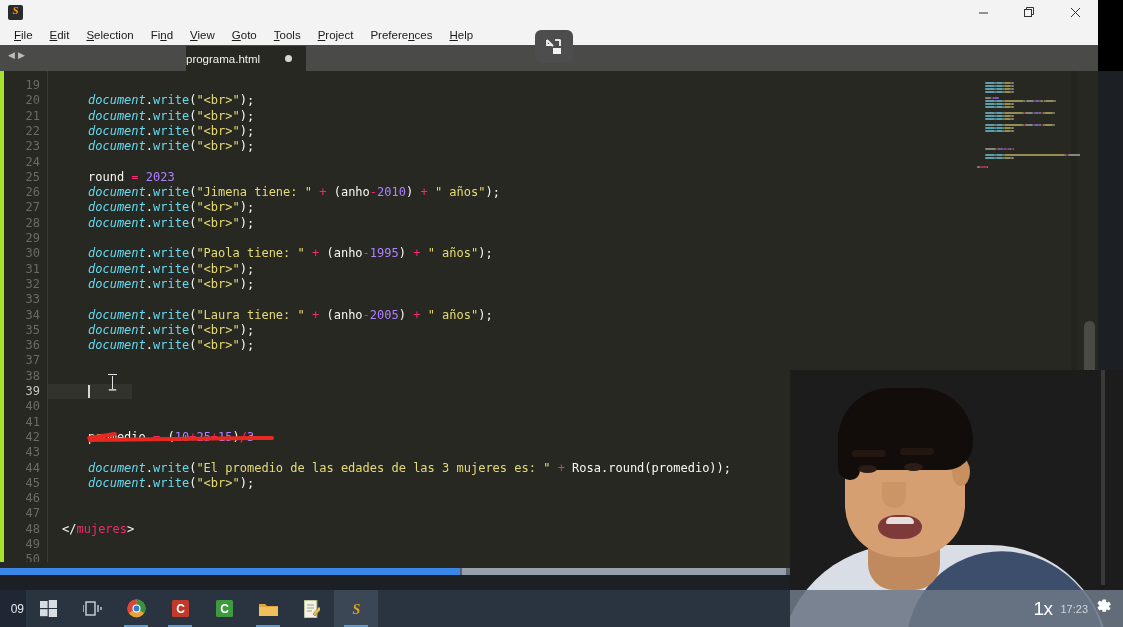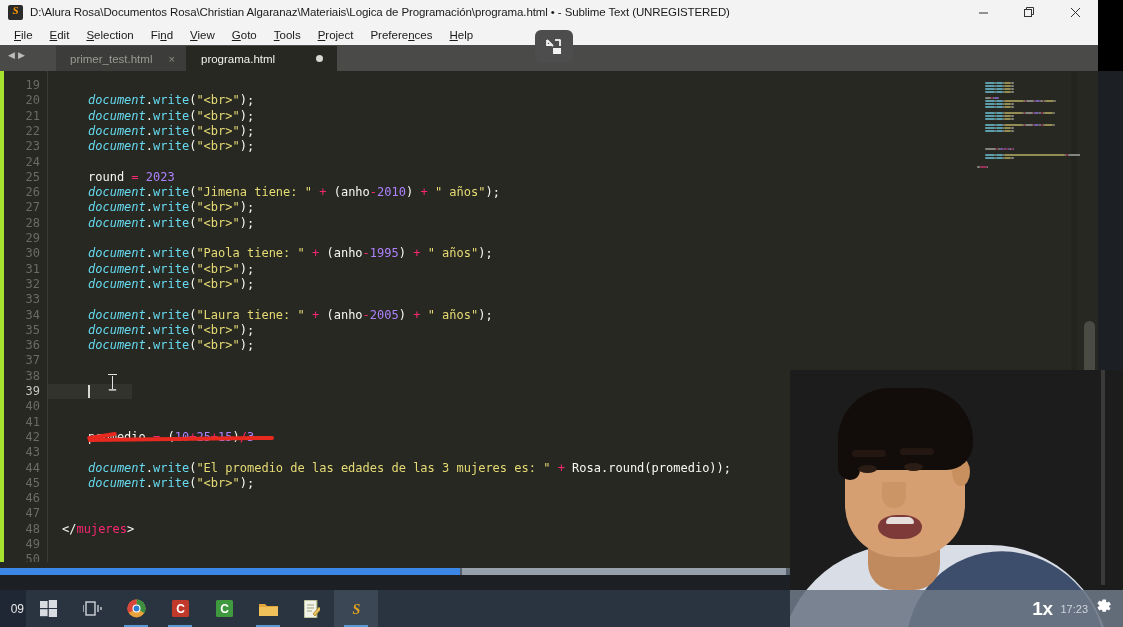--- a/index.html
+++ b/index.html
@@ -21,21 +21,21 @@
   .menuitem{font-size:11.5px;color:#1a1a1a;margin-right:17px;white-space:nowrap;}
   .menuitem .u{text-decoration:underline;}
   .menublack{position:absolute;right:0;top:24px;width:25px;height:21px;background:#000;}
 
   
   .tabbar{position:absolute;left:0;top:45px;width:1098px;height:26px;background:#4a4a48;}
   .tabnav{position:absolute;left:8px;top:6px;display:flex;gap:3px;color:#bdbdbd;font-size:9px;line-height:1;}
   .tabnav span{display:block;}
   .tab{position:absolute;top:1px;height:25px;display:flex;align-items:center;box-sizing:border-box;}
   .tab.inactive{left:56px;width:132px;background:#3c3c3a;padding-left:14px;}
-  .tab.active{left:186px;width:151px;background:#272822;padding-left:15px;}
+  .tab.active{left:186px;width:120px;background:#272822;}
   .tab-label{font-size:11.5px;white-space:nowrap;}
   .tab.inactive .tab-label{color:#9a9a95;}
   .tab.active .tab-label{color:#f2f2ec;}
   .tab-close{position:absolute;right:13px;color:#8d8d88;font-size:11px;}
   .tab-dot{position:absolute;right:14px;width:7px;height:7px;border-radius:50%;background:#d8d8d2;}
   .tabbar-black{position:absolute;right:0;top:45px;width:25px;height:26px;background:#000;}
   .tab-chevron{position:absolute;right:33px;top:52px;color:#cfcfcf;font-size:9px;}
 
   
   .editor{position:absolute;left:0;top:71px;width:1098px;height:499px;background:#272822;overflow:hidden;}
@@ -105,41 +105,40 @@
   .wc-face{position:absolute;left:55px;top:32px;width:120px;height:155px;background:#d59f72;border-radius:58px 58px 52px 52px;}
   .wc-ear{position:absolute;left:162px;top:88px;width:18px;height:28px;background:#c9905f;border-radius:50%;}
   .wc-hair{position:absolute;left:48px;top:18px;width:135px;height:82px;background:#120d0a;border-radius:70px 70px 36px 40px;}
   .wc-hair2{position:absolute;left:48px;top:52px;width:22px;height:58px;background:#120d0a;border-radius:20px 6px 12px 16px;}
   .wc-brow{position:absolute;width:34px;height:7px;background:#241610;border-radius:4px;}
   .wc-eye{position:absolute;width:19px;height:8px;background:#2b1d15;border-radius:50%;}
   .wc-nose{position:absolute;left:92px;top:112px;width:24px;height:26px;background:#c8915f;border-radius:0 0 14px 14px;opacity:.7;}
   .wc-mouth{position:absolute;left:88px;top:145px;width:44px;height:24px;background:#7d3a38;border-radius:22px/14px;}
   .wc-mouth i{position:absolute;left:8px;top:2px;width:28px;height:7px;background:#e6dedb;border-radius:12px 12px 3px 3px;display:block;}
   .wc-bar{position:absolute;left:0;bottom:0;width:333px;height:37px;background:rgba(108,118,133,.88);display:flex;align-items:center;justify-content:flex-end;}
-  .speed{font-size:19px;font-weight:bold;color:#ffffff;margin-right:8px;letter-spacing:-0.5px;}
+  .speed{font-size:19px;font-weight:normal;color:#ffffff;margin-right:8px;letter-spacing:-0.5px;}
   .vidtime{font-size:11px;color:#cfd4da;margin-right:6px;}
   .gear{margin-right:10px;}
   .wc-scroll{position:absolute;right:18px;top:0;width:4px;height:215px;background:#3a3a38;}
 
   
   .pip{position:absolute;left:535px;top:30px;width:38px;height:33px;background:#4d4d4d;border-radius:6px;display:flex;align-items:center;justify-content:center;}
 
   
   .ibeam{position:absolute;left:156px;top:374px;width:9px;height:17px;}
   .ibeam:before{content:"";position:absolute;left:3.5px;top:2px;width:1.6px;height:13px;background:#e2e2e2;}
   .ibeam:after{content:"";position:absolute;left:0;top:0;width:9px;height:2px;border-top:1.6px solid #e2e2e2;border-bottom:0;box-shadow:0 14.4px 0 -0.8px #e2e2e2;}
 </style>
 </head>
 <body>
 
 <div id="app">
 
   <div class="titlebar">
     <div class="st-logo"></div>
-    <div class="title-text">D:\Alura Rosa\Documentos Rosa\Christian Algaranaz\Materiais\Logica de Programación\programa.html • - Sublime Text (UNREGISTERED)</div>
   </div>
   <div class="wincontrols">
     <div class="wbtn">
       <svg width="11" height="11" viewBox="0 0 11 11">
           <line x1="1" y1="6" x2="10" y2="6" stroke="#333" stroke-width="1"></line>
         </svg>
     </div>
     <div class="wbtn">
       <svg width="11" height="11" viewBox="0 0 11 11">
           <rect x="0.5" y="2.5" width="7" height="7" fill="none" stroke="#333" stroke-width="1"></rect>
@@ -166,24 +165,20 @@
       <div class="menuitem"><span class="u">P</span>roject</div>
       <div class="menuitem">Prefere<span class="u">n</span>ces</div>
       <div class="menuitem"><span class="u">H</span>elp</div>
     </div>
   <div class="menublack"></div>
 
   <div class="tabbar">
     <div class="tabnav">
       <span>◀</span>
       <span>▶</span>
-    </div>
-    <div class="tab inactive">
-      <span class="tab-label">primer_test.html</span>
-      <span class="tab-close">×</span>
     </div>
     <div class="tab active">
       <span class="tab-label">programa.html</span>
       <span class="tab-dot"></span>
     </div>
     <span class="tab-chevron">▼</span>
   </div>
   <div class="tabbar-black"></div>
 
   <div class="editor">

